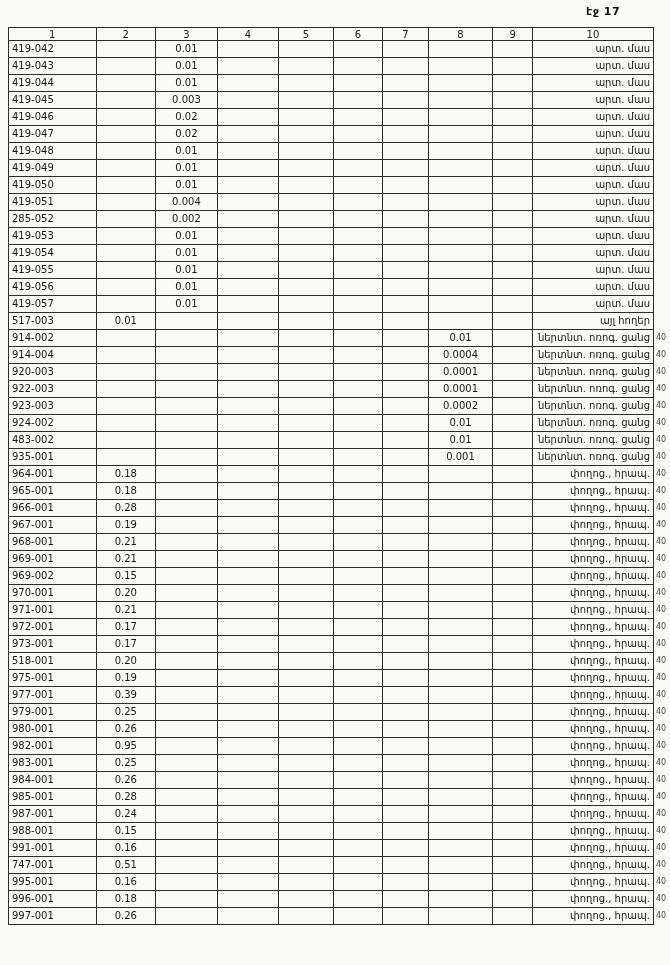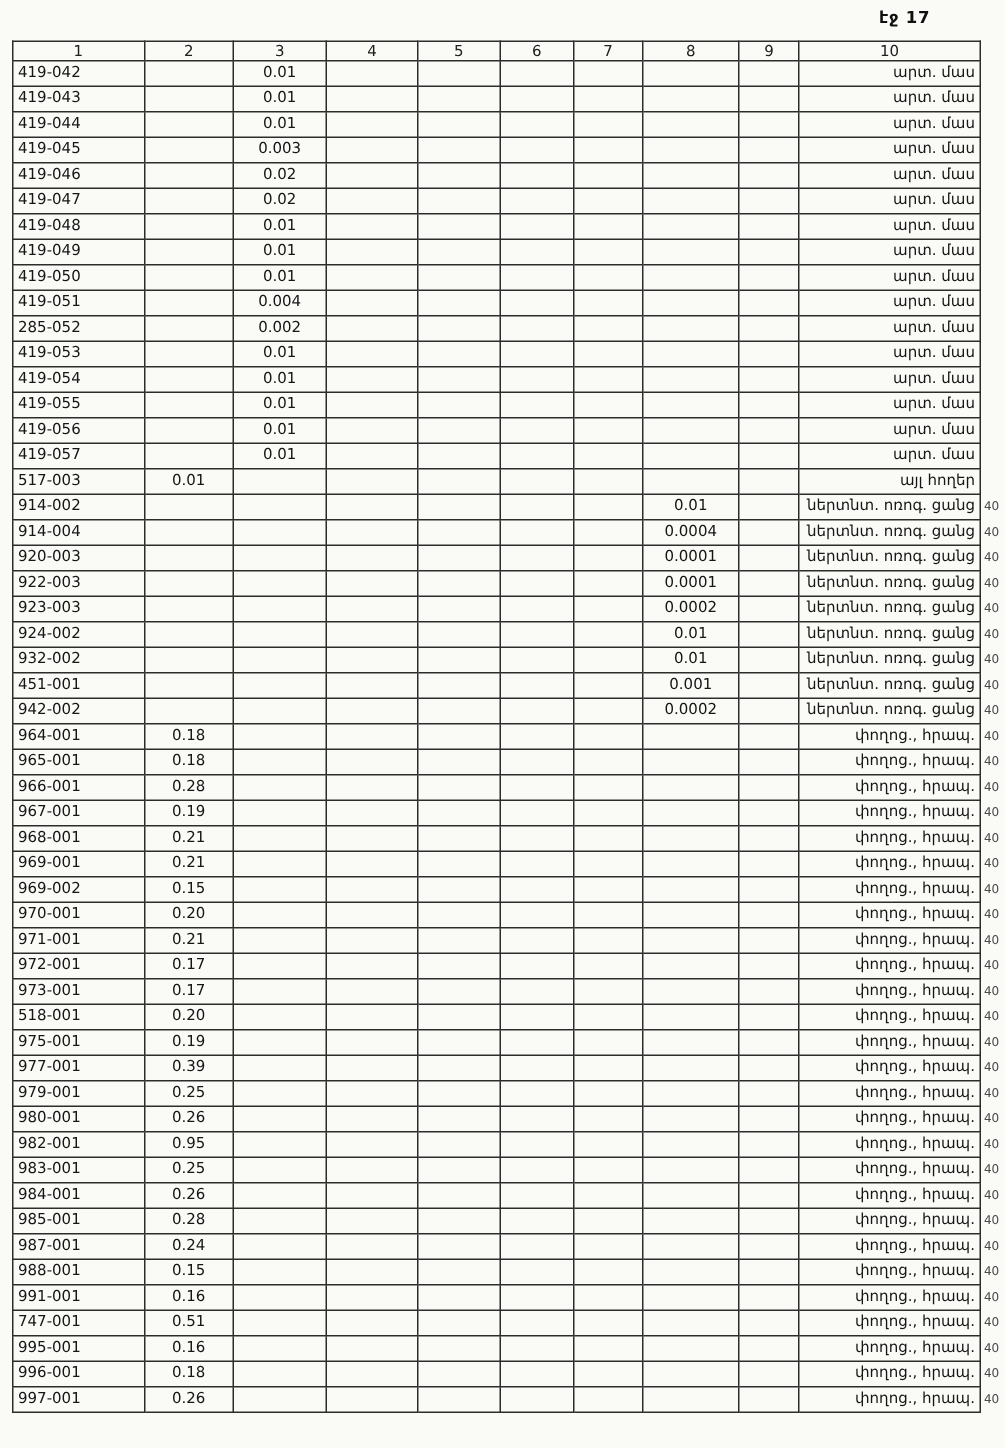--- a/index.html
+++ b/index.html
@@ -393,54 +393,41 @@
         <td class="c3"></td>
         <td class="c4"></td>
         <td class="c5"></td>
         <td class="c6"></td>
         <td class="c7">0.01</td>
         <td class="c8"></td>
         <td class="c9">ներտնտ. ոռոգ. ցանց</td>
         <td class="mark-cell">40</td>
       </tr>
       <tr>
-        <td class="c0">932-002</td>
+        <td class="c0">483-002</td>
         <td class="c1"></td>
         <td class="c2"></td>
         <td class="c3"></td>
         <td class="c4"></td>
         <td class="c5"></td>
         <td class="c6"></td>
         <td class="c7">0.01</td>
         <td class="c8"></td>
         <td class="c9">ներտնտ. ոռոգ. ցանց</td>
         <td class="mark-cell">40</td>
       </tr>
       <tr>
-        <td class="c0">451-001</td>
+        <td class="c0">935-001</td>
         <td class="c1"></td>
         <td class="c2"></td>
         <td class="c3"></td>
         <td class="c4"></td>
         <td class="c5"></td>
         <td class="c6"></td>
         <td class="c7">0.001</td>
-        <td class="c8"></td>
-        <td class="c9">ներտնտ. ոռոգ. ցանց</td>
-        <td class="mark-cell">40</td>
-      </tr>
-      <tr>
-        <td class="c0">942-002</td>
-        <td class="c1"></td>
-        <td class="c2"></td>
-        <td class="c3"></td>
-        <td class="c4"></td>
-        <td class="c5"></td>
-        <td class="c6"></td>
-        <td class="c7">0.0002</td>
         <td class="c8"></td>
         <td class="c9">ներտնտ. ոռոգ. ցանց</td>
         <td class="mark-cell">40</td>
       </tr>
       <tr>
         <td class="c0">964-001</td>
         <td class="c1">0.18</td>
         <td class="c2"></td>
         <td class="c3"></td>
         <td class="c4"></td>

